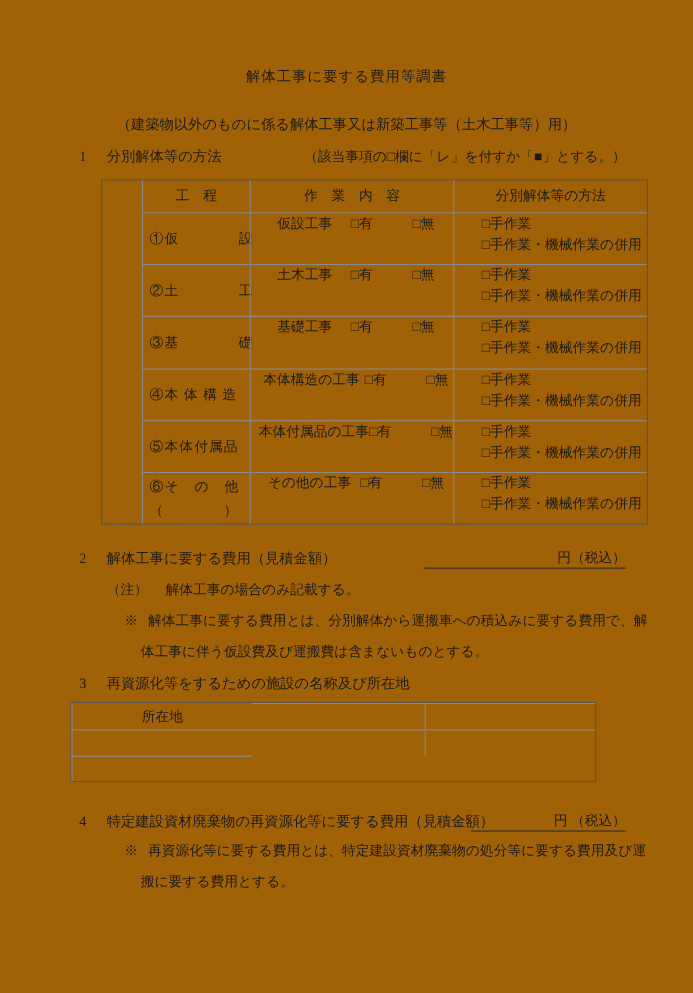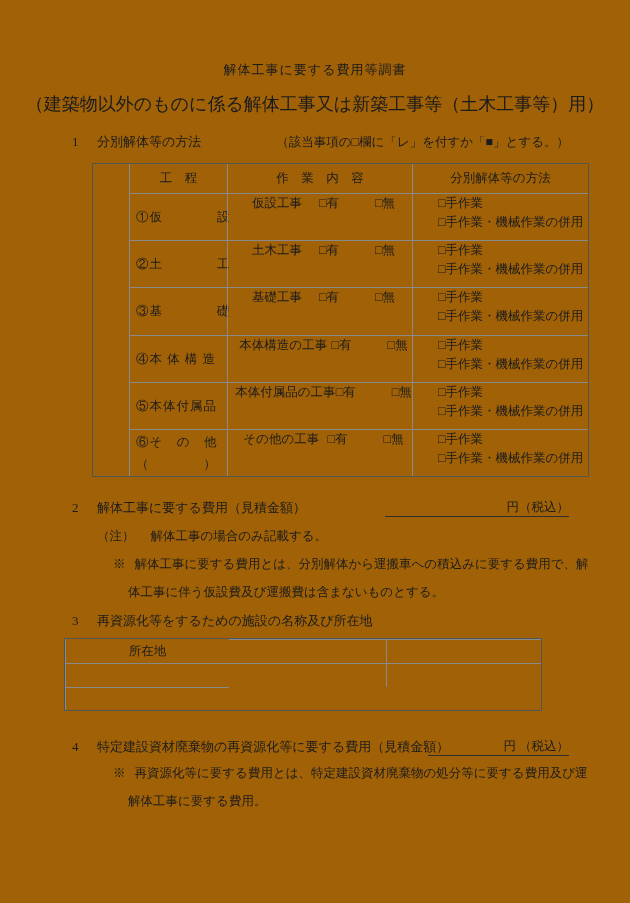--- a/index.html
+++ b/index.html
@@ -9,21 +9,21 @@
     margin:0 auto;
     background:#a16207;
     font-family:Liberation Serif, serif;
     font-size:12.5px;
     color:#1b1b1b;
     overflow:hidden;
   }
   .abs{position:absolute;}
   .center{left:0;right:0;text-align:center;}
   .doc-title{top:61px;font-size:13px;letter-spacing:1px;}
-  .doc-subtitle{top:92px;font-size:18px;}
+  .doc-subtitle{top:104px;font-size:13px;}
 
   .sec-head{display:flex;align-items:baseline;font-size:13px;}
   .sec-num{display:inline-block;width:25px;}
   .instr{font-size:12.5px;}
 
   
   .table1{
     left:64px;top:163px;width:497px;height:314px;
     display:grid;
     grid-template-columns:36px 98px 185px 1fr;
@@ -224,15 +224,15 @@
       <span>特定建設資材廃棄物の再資源化等に要する費用（見積金額）</span>
   </div>
   <div class="abs amount-line" style="top:737px;left:428px;width:141px;">
     <span></span>
     <span>円 （税込）</span>
   </div>
   <div class="abs rem-line" style="top:765px;left:113px;">
     <span class="rem-marker">※</span>
     <span>再資源化等に要する費用とは、特定建設資材廃棄物の処分等に要する費用及び運</span>
   </div>
-  <div class="abs" style="top:793px;left:128px;">解体工事に要する費用。</div>
+  <div class="abs" style="top:793px;left:128px;">搬に要する費用とする。</div>
 
 </div>
 
 </body></html>

